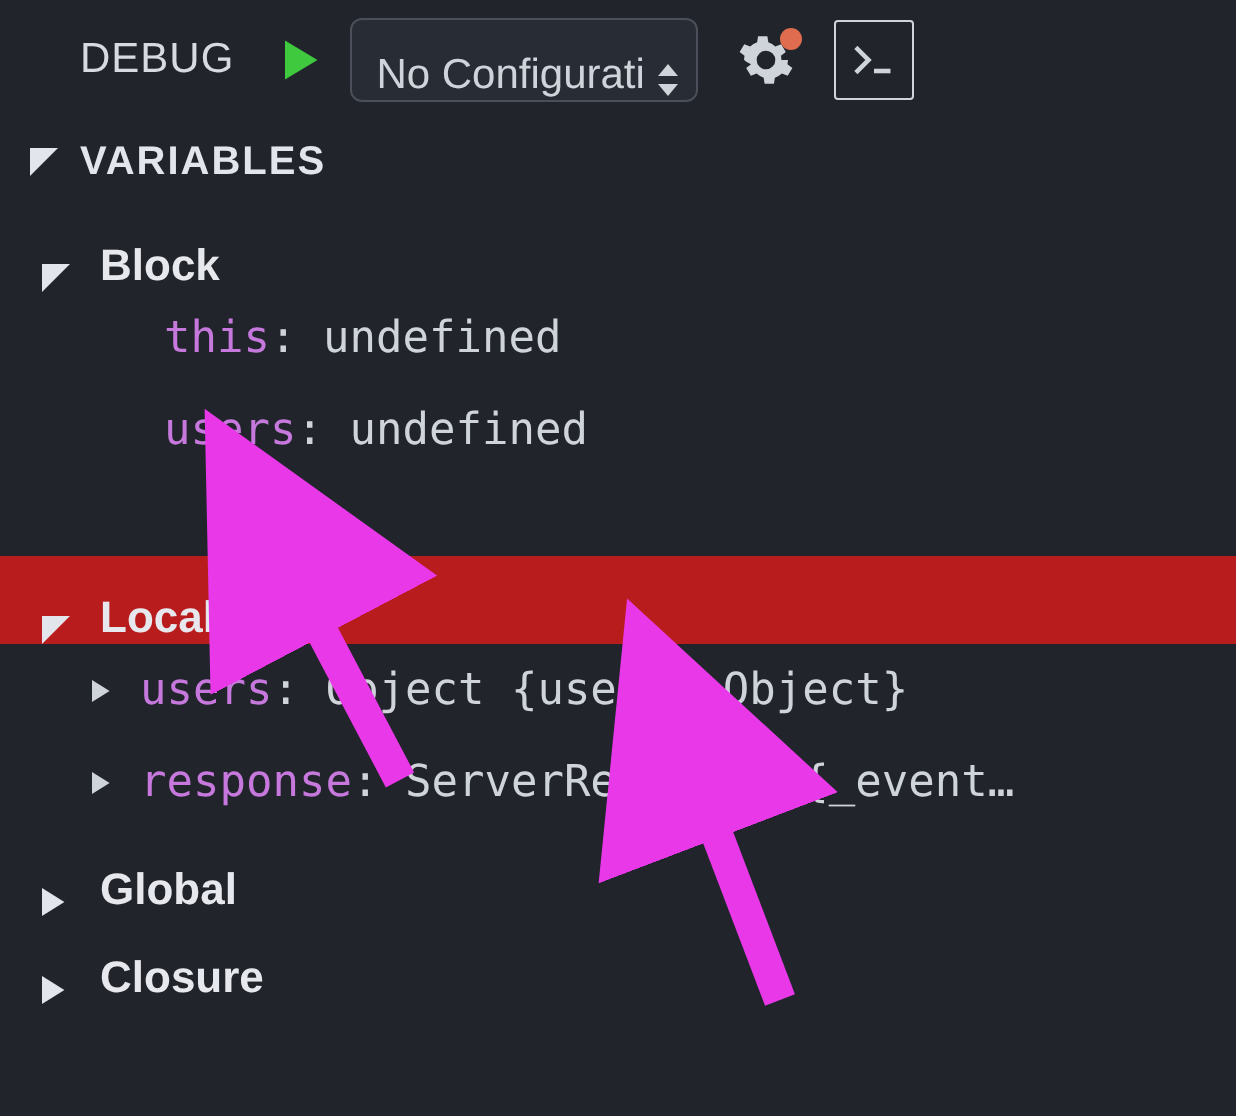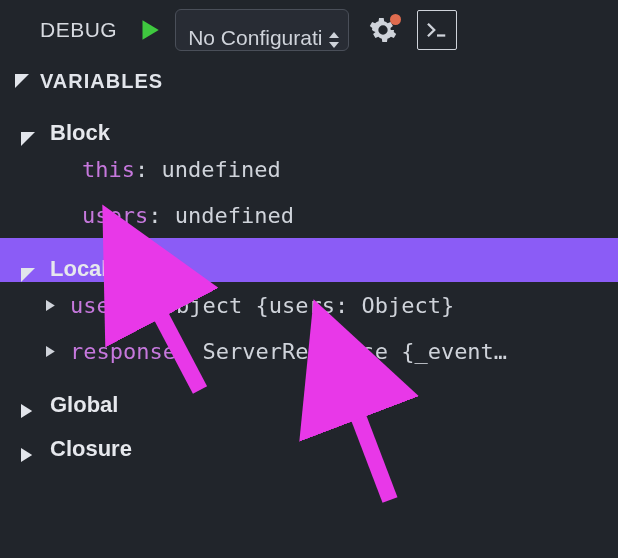--- a/index.html
+++ b/index.html
@@ -97,21 +97,21 @@
     letter-spacing: 1px;
   }
   .tw { display:inline-flex; width:16px; justify-content:center; }
   .scope {
     display: flex;
     align-items: flex-end;
     height: 44px;
     padding-left: 20px;
     gap: 14px;
   }
-  .scope.selected { background: #8b5cf6; }
+  .scope.selected { background: #b91c1c; margin-top: 40px; }
   .scope-label {
     color: #e6e8ed;
     font-size: 22px;
     font-weight: 700;
   }
   .var-row {
     display: flex;
     align-items: center;
     height: 46px;
     padding-left: 44px;

